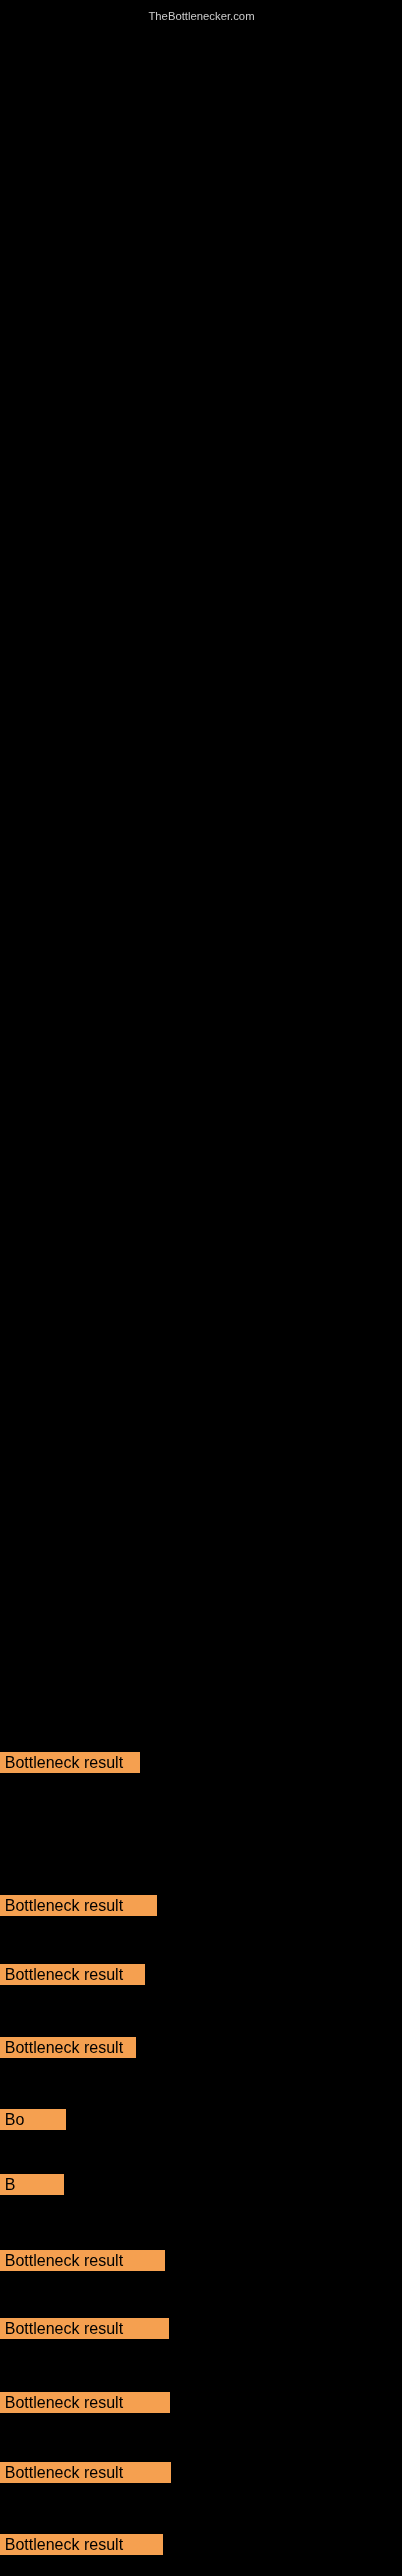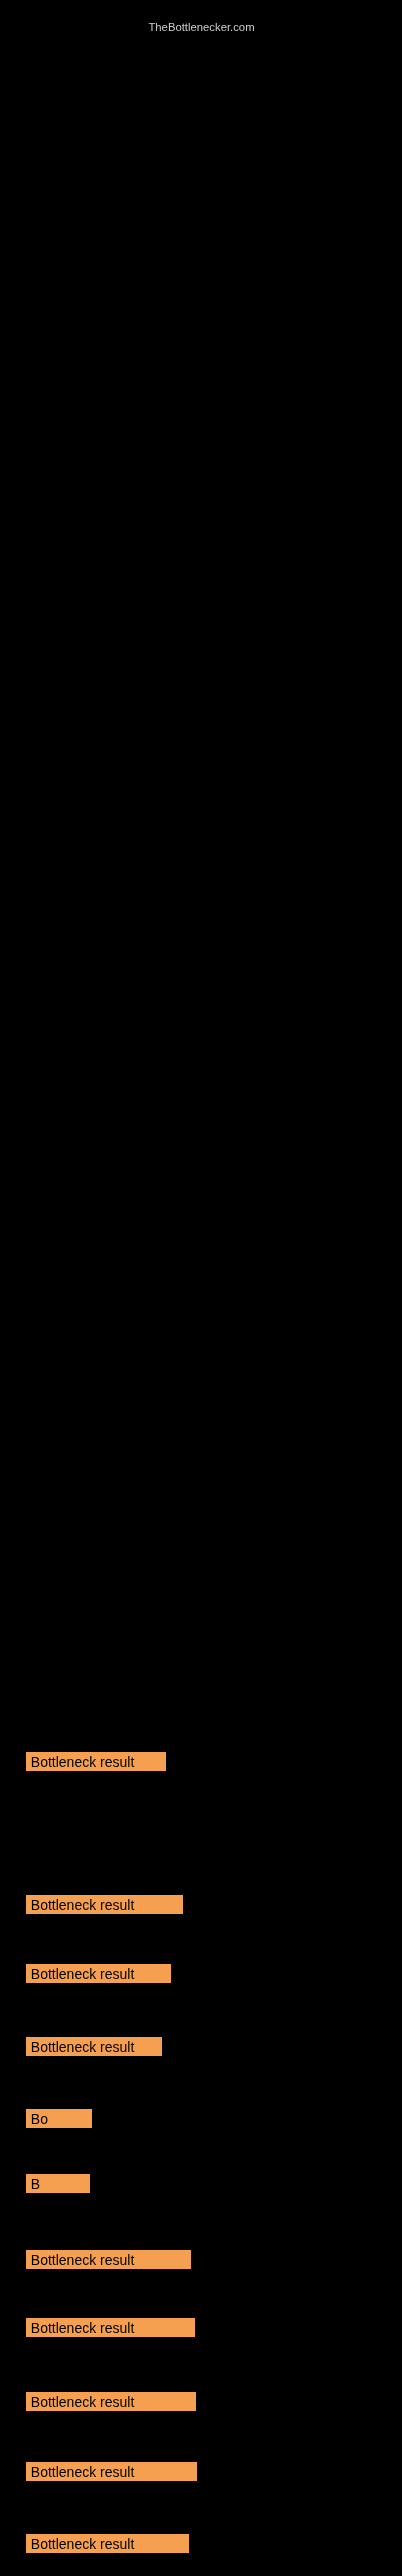--- a/index.html
+++ b/index.html
@@ -13,37 +13,36 @@
       width: 403px;
       min-height: 2576px;
       font-family: Arial, sans-serif;
       position: relative;
     }
 
     .site-title {
       color: #ccc;
       font-size: 11.3px;
       text-align: center;
-      padding: 21px 0;
+      padding: 10px 0;
       position: absolute;
       top: 0;
       width: 100%;
     }
 
     .bottleneck-item {
       position: absolute;
       left: 0;
       background-color: #f5a050;
       color: #000;
-      font-size: 14px;
+      font-size: 16px;
       font-weight: normal;
       padding: 1.6px 4.8px;
       white-space: nowrap;
       overflow: hidden;
-      margin-left: 26px;
     }
   </style>
 </head>
 <body>
 
 <span class="site-title">TheBottlenecker.com</span>
 
 <div class="bottleneck-item" style="top: 1752px; width: 140px;">Bottleneck result</div>
 <div class="bottleneck-item" style="top: 1895px; width: 157px;">Bottleneck result</div>
 <div class="bottleneck-item" style="top: 1964px; width: 145px;">Bottleneck result</div>

